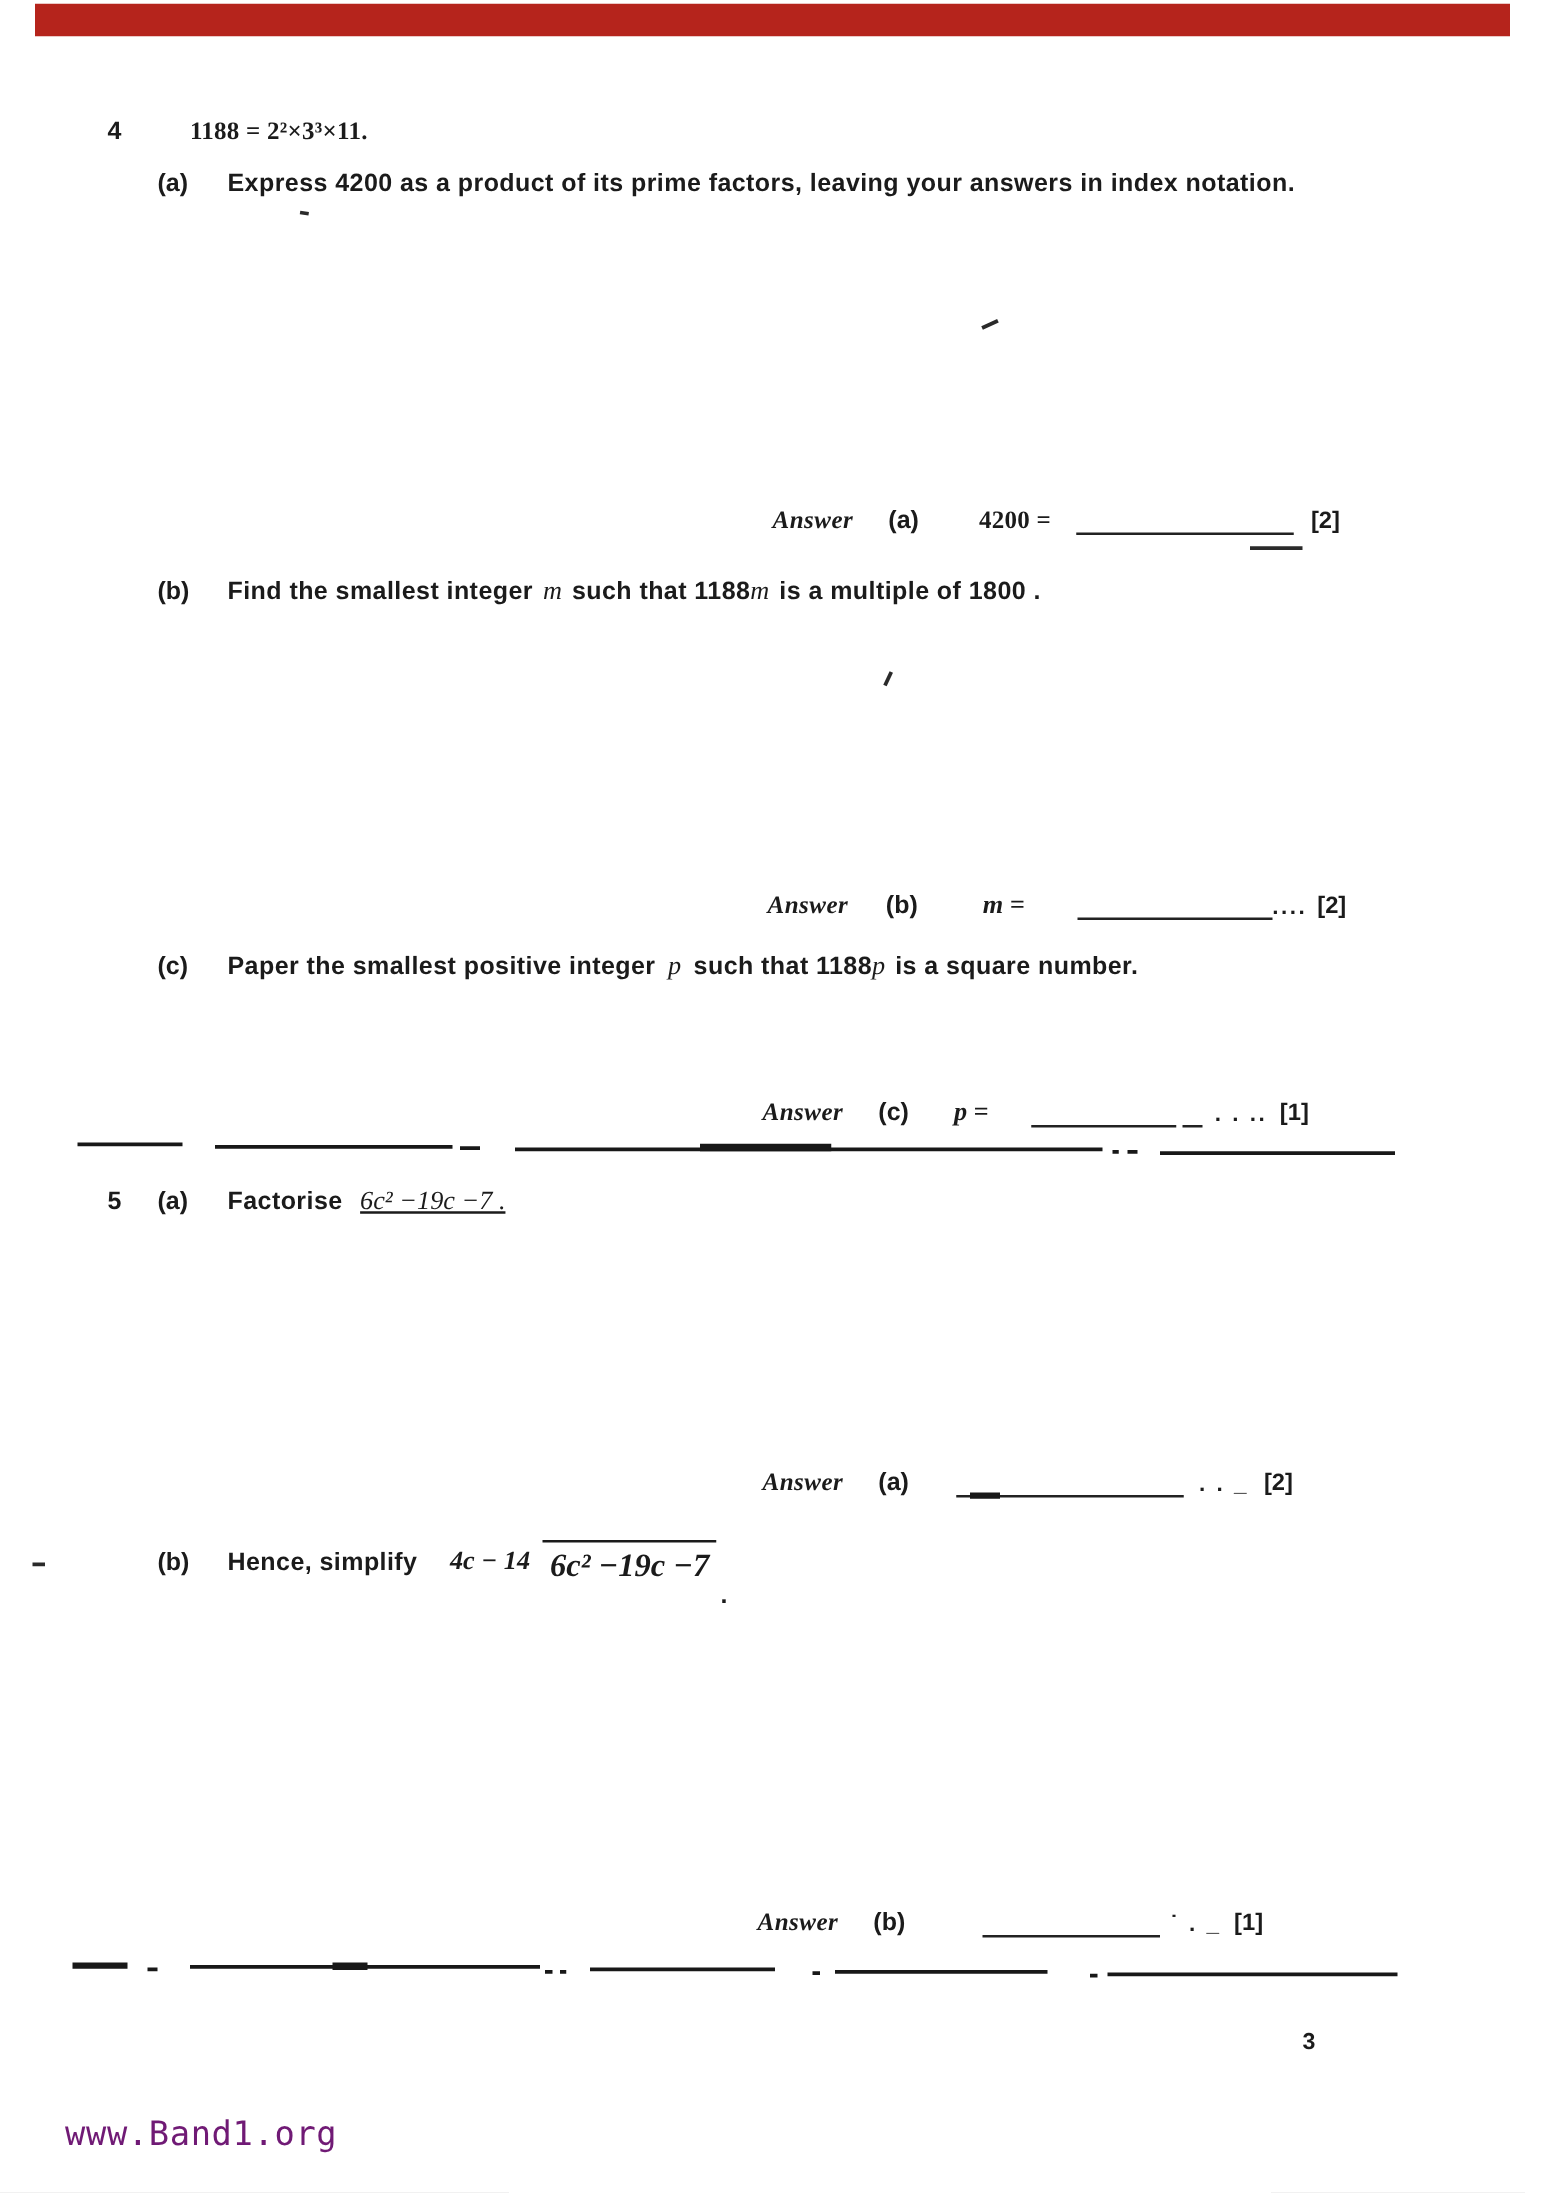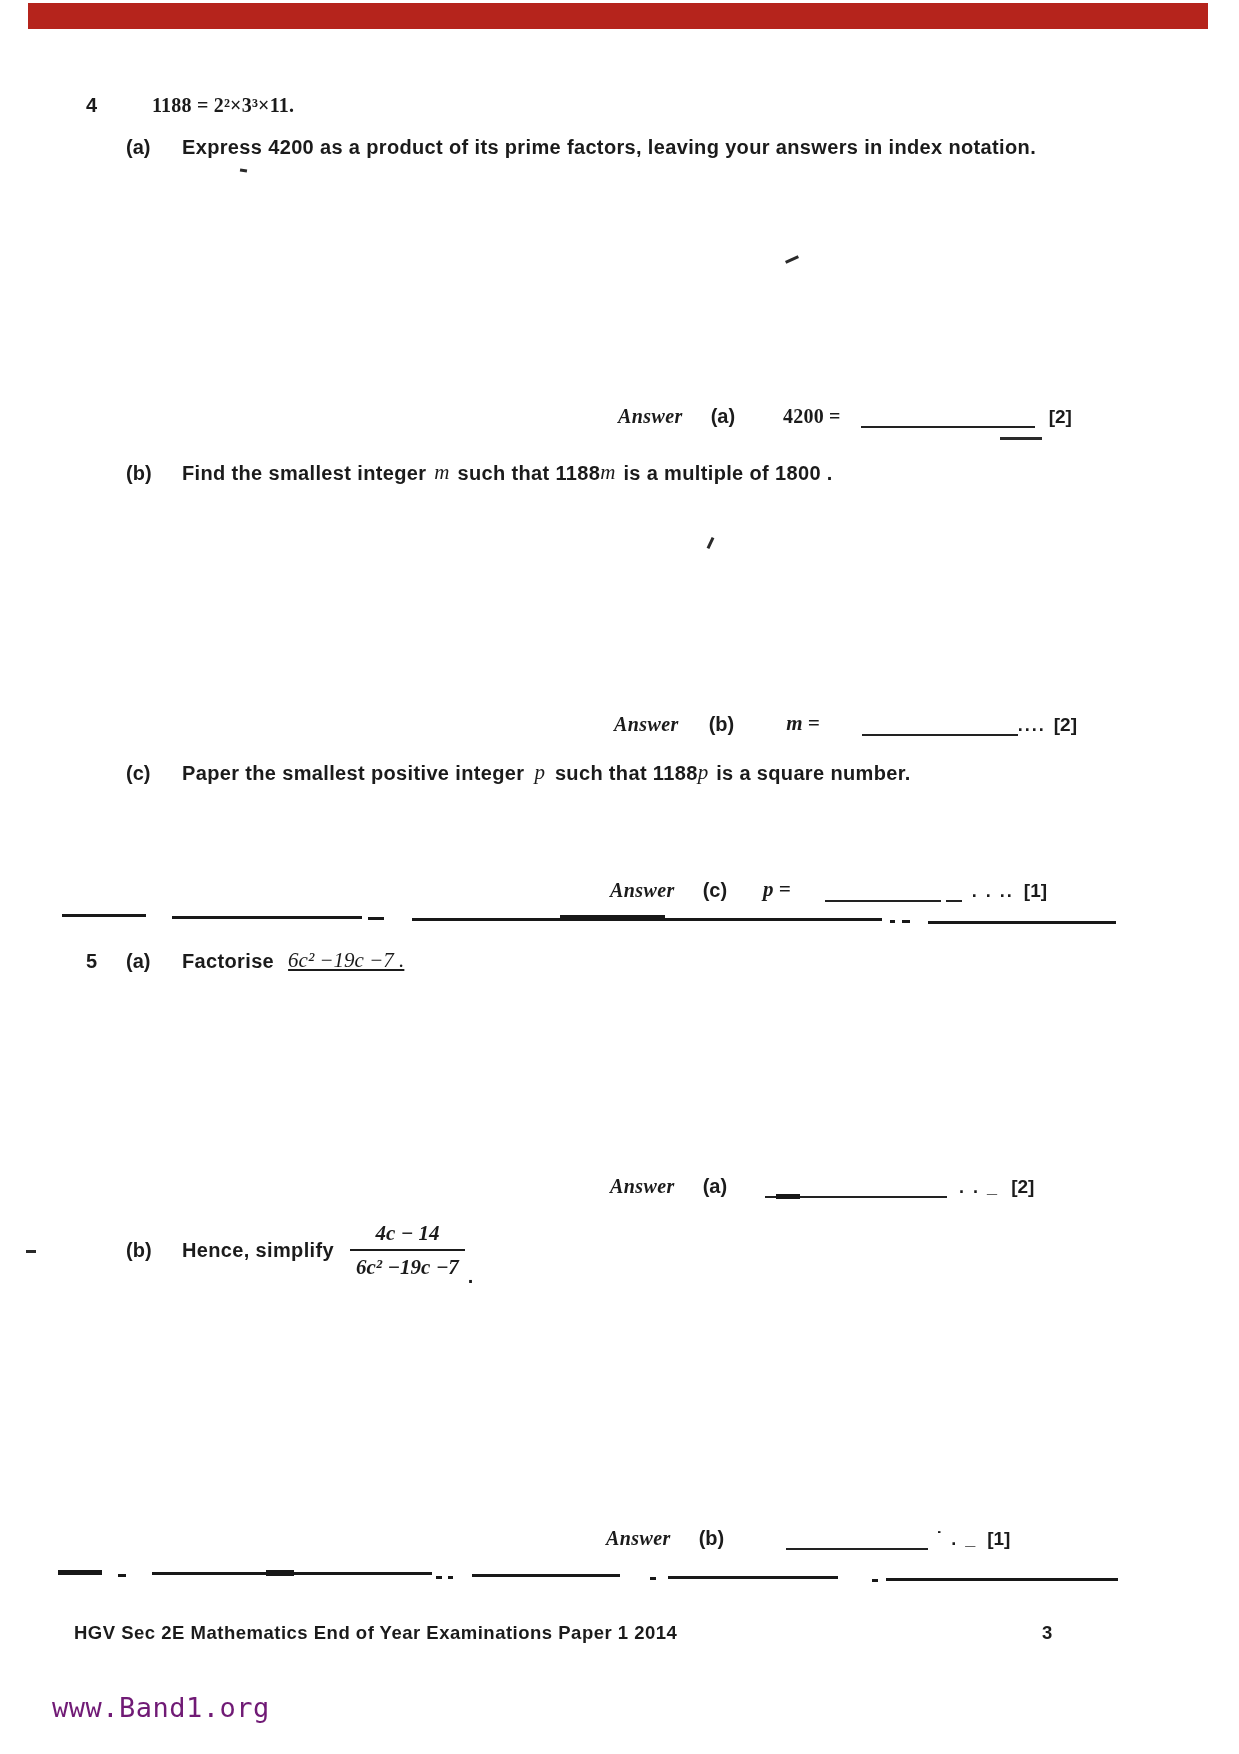--- a/index.html
+++ b/index.html
@@ -12,24 +12,24 @@
   .t{font-size:20px;letter-spacing:0.35px;font-weight:600;}
   .qnum{font-weight:700;font-size:20px;}
   .plbl{font-weight:700;font-size:20px;}
   .serif{font-family:"Liberation Serif",serif;letter-spacing:0.2px;}
   .mvar{font-family:"Liberation Serif",serif;font-style:italic;font-size:21px;font-weight:500;}
   .answer-word{font-family:"Liberation Serif",serif;font-style:italic;font-size:20px;font-weight:600;letter-spacing:0.4px;}
   .marks{font-size:19px;font-weight:600;}
   .blank{display:inline-block;border-bottom:2px solid #222;height:24px;vertical-align:bottom;}
   .seg{position:absolute;background:#181818;}
   .row{display:flex;align-items:flex-end;}
-  .frac{display:inline-flex;flex-direction:column;align-items:center;vertical-align:middle;
+  .frac{display:inline-flex;align-items:center;vertical-align:middle;
         font-family:"Liberation Serif",serif;font-style:italic;font-weight:600;}
   .frac .num{font-size:21px;padding:0 10px 3px 10px;}
-  .frac .den{border-top:2.5px solid #1b1b1b;font-size:21px;padding:4px 6px 0 6px;}
+  .frac .den{border-top:2.5px solid #1b1b1b;font-size:26px;padding:4px 6px 0 6px;}
   .noise{position:absolute;background:#2a2a2a;}
   .footer-text{font-size:18.5px;font-weight:700;letter-spacing:0.5px;}
   .watermark{font-family:"DejaVu Sans Mono",monospace;font-size:27px;font-weight:500;color:#701a75;letter-spacing:0.5px;}
   .trail{font-size:18px;font-weight:700;letter-spacing:2px;}
 </style>
 </head>
 <body>
 
 <div class="page">
 
@@ -146,18 +146,17 @@
   <div class="seg" style="left:152px;top:1572px;width:280px;height:3px;"></div>
   <div class="seg" style="left:266px;top:1570px;width:28px;height:6px;"></div>
   <div class="seg" style="left:436px;top:1576px;width:6px;height:3px;"></div>
   <div class="seg" style="left:448px;top:1576px;width:5px;height:3px;"></div>
   <div class="seg" style="left:472px;top:1574px;width:148px;height:3px;"></div>
   <div class="seg" style="left:650px;top:1577px;width:6px;height:3px;"></div>
   <div class="seg" style="left:668px;top:1576px;width:170px;height:3px;"></div>
   <div class="seg" style="left:872px;top:1579px;width:6px;height:3px;"></div>
   <div class="seg" style="left:886px;top:1578px;width:232px;height:3px;"></div>
 
-  <div class="abs footer-text" style="left:74px;top:1622px;">HGV Sec 2E Mathematics End of Year Examinations Paper 1 2014</div>
   <div class="abs footer-text" style="left:1042px;top:1622px;">3</div>
 
   <div class="abs watermark" style="left:52px;top:1692px;">www.Band1.org</div>
 
 </div>
 
 </body></html>

